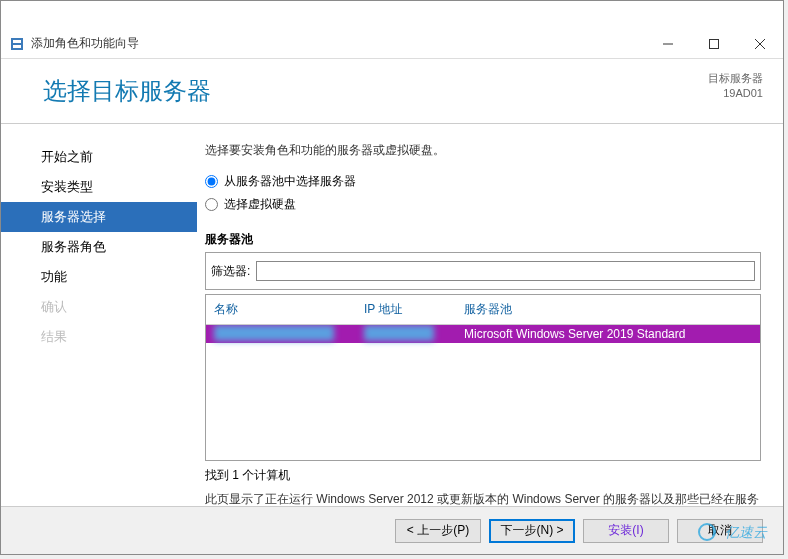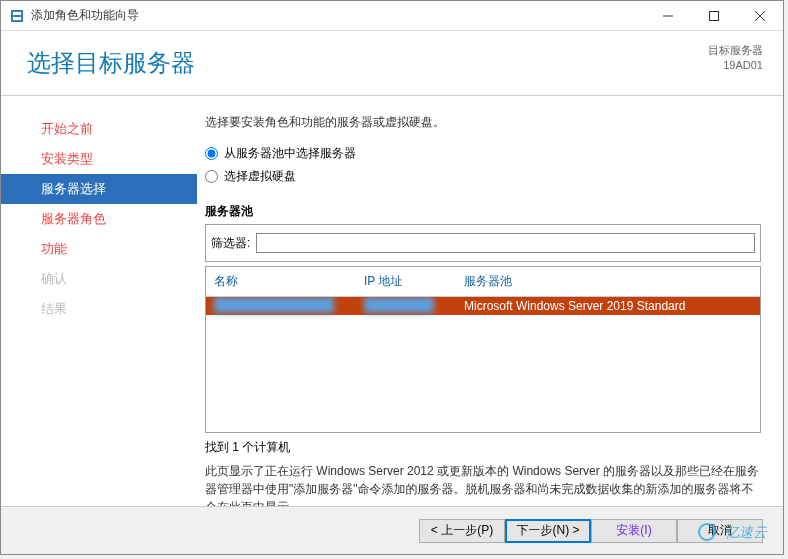--- a/index.html
+++ b/index.html
@@ -1,35 +1,35 @@
 <!DOCTYPE html>
 <html><head>
 <meta charset="utf-8">
 <style>
 * { margin: 0; padding: 0; box-sizing: border-box; }
 body { font-family: "Microsoft YaHei", "Segoe UI", sans-serif; font-size: 12px; background: #f0f0f0; width: 788px; height: 559px; overflow: hidden; position: relative; }
 
 .window { width: 784px; height: 555px; background: #fff; border: 1px solid #8a8a8a; position: relative; }
 
 
-.titlebar { height: 30px; display: flex; align-items: center; padding-left: 8px; border-bottom: 1px solid #ddd; }
+.titlebar { height: 30px; display: flex; align-items: center; padding-left: 8px; border-bottom: 1px solid #ddd; margin-top: 28px; }
 .titlebar .app-icon { width: 16px; height: 16px; margin-right: 6px; }
 .titlebar .title-text { flex: 1; color: #333; font-size: 12px; }
 .titlebar .win-controls { display: flex; }
 .titlebar .win-btn { width: 46px; height: 30px; display: flex; align-items: center; justify-content: center; color: #333; font-family: "Segoe MDL2 Assets", sans-serif; font-size: 10px; }
 
-.header-band { height: 65px; background: #fff; border-bottom: 1px solid #ccc; display: flex; align-items: center; padding: 0 26px; position: relative; }
+.header-band { height: 65px; background: #fff; border-bottom: 1px solid #ccc; display: flex; align-items: center; padding: 0 42px; position: relative; }
 .header-band h1 { font-size: 24px; font-weight: 400; color: #137ab2; }
 .header-band .target { position: absolute; right: 20px; top: 12px; text-align: right; color: #666; font-size: 11px; line-height: 1.4; }
 
 .body-area { display: flex; height: calc(100% - 30px - 65px - 48px); }
 
 
 .sidebar { width: 196px; padding-top: 18px; }
-.nav-item { padding: 6px 0 6px 40px; color: #ef4444; font-size: 13px; cursor: pointer; }
+.nav-item { padding: 6px 0 6px 40px; color: #000000; font-size: 13px; cursor: pointer; }
 .nav-item.selected { background: #2b6fba; color: #fff; }
 .nav-item.disabled { color: #bcbcbc; }
 
 
 .main { flex: 1; padding: 18px 22px 0 8px; }
 .instruction { color: #333; margin-bottom: 14px; font-size: 12px; font-family: Liberation Serif, serif; }
 
 .radio-group { margin-bottom: 18px; }
 .radio-row { display: flex; align-items: center; margin-bottom: 6px; font-size: 12px; }
 .radio-row input[type=radio] { margin-right: 6px; }
@@ -41,32 +41,32 @@
 .filter-row input[type=text] { flex: 1; border: 1px solid #888; height: 20px; padding: 0 4px; font-size: 12px; }
 
 .grid { border: 1px solid #a0a0a0; }
 .grid-header { display: flex; border-bottom: 1px solid #ccc; }
 .grid-header .col { padding: 6px 8px; color: #1060a0; font-size: 12px; }
 .col-name { width: 150px; }
 .col-ip { width: 100px; }
 .col-os { flex: 1; }
 .grid-body { height: 135px; overflow: hidden; position: relative; }
 .grid-row { display: flex; height: 18px; align-items: center; }
-.grid-row.selected { background: #c2410c; color: #fff; }
+.grid-row.selected { background: #a21caf; color: #fff; }
 .grid-row .cell { padding: 0 8px; font-size: 12px; white-space: nowrap; }
 .grid-row .cell-name { width: 150px; }
 .grid-row .cell-ip { width: 100px; }
 .grid-row .cell-os { flex: 1; }
 .blur-box { filter: blur(3px); background: #5aa0e0; display: inline-block; height: 16px; }
 
 .count-text { margin-top: 6px; font-size: 12px; }
 .description { margin-top: 6px; font-size: 12px; color: #333; line-height: 1.5; }
 
 
-.footer { height: 48px; border-top: 1px solid #ccc; display: flex; align-items: center; justify-content: flex-end; padding: 0 20px; gap: 0; position: absolute; bottom: 0; left: 0; right: 0; background: #f0f0f0; }
+.footer { height: 48px; border-top: 1px solid #ccc; display: flex; align-items: center; justify-content: flex-end; padding: 0 20px; gap: 8px; position: absolute; bottom: 0; left: 0; right: 0; background: #f0f0f0; }
 .footer button { height: 24px; min-width: 86px; font-size: 12px; background: #e5e5e5; border: 1px solid #adadad; cursor: pointer; }
 .footer button.primary { border: 2px solid #0078d7; }
 .footer button:disabled { color: #6d28d9; }
 
 .watermark { position: absolute; right: 10px; bottom: 8px; opacity: 0.8; font-style: italic; }
 .watermark svg { display: block; }
 </style>
 </head>
 <body>
 

